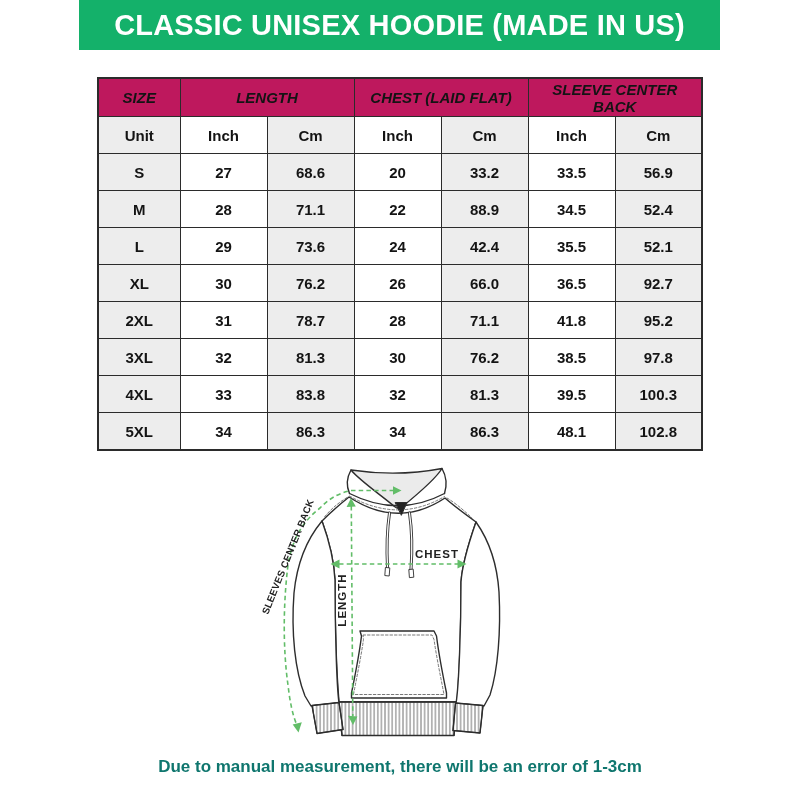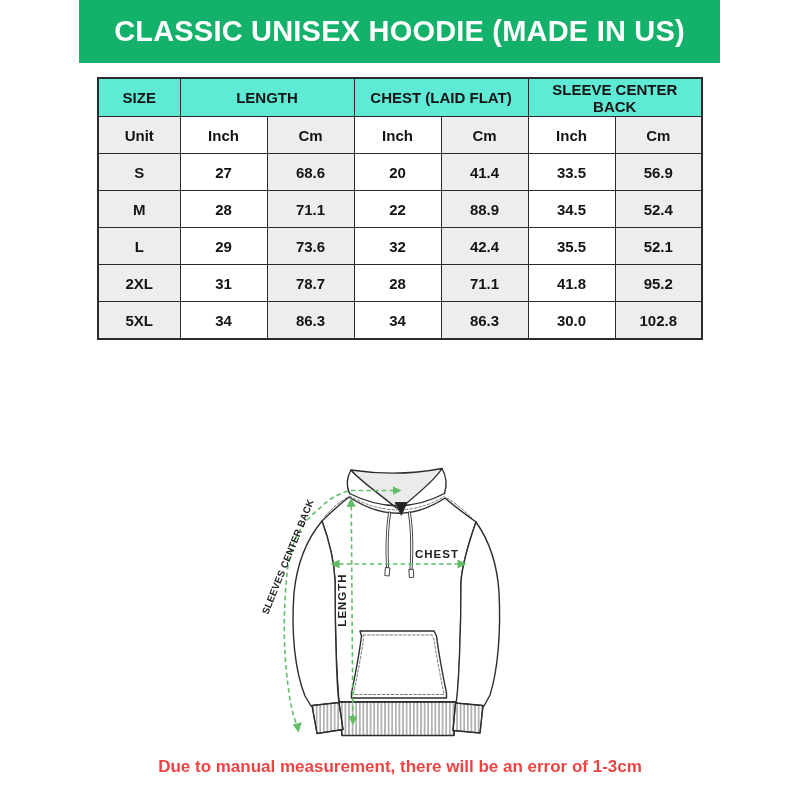--- a/index.html
+++ b/index.html
@@ -1,39 +1,39 @@
 <!DOCTYPE html>
 <html><head>
 <meta charset="utf-8">
 <style>
   html,body{margin:0;padding:0;background:#fff;}
   .page{position:relative;width:800px;height:800px;background:#ffffff;overflow:hidden;
         font-family:"Liberation Sans",sans-serif;}
 
   
-  .banner{position:absolute;left:79px;top:0;width:641px;height:63px;background:#14b16a;
+  .banner{position:absolute;left:79px;top:0;width:641px;height:50px;background:#14b16a;
           display:flex;align-items:center;justify-content:center;}
   .banner h1{margin:0;font-size:29px;font-weight:bold;color:#ffffff;letter-spacing:.2px;white-space:nowrap;}
 
   
   table.size-chart{position:absolute;left:97px;top:77px;width:606px;border-collapse:collapse;
           table-layout:fixed;border:2.5px solid #2b2b2b;}
   table.size-chart th,table.size-chart td{border:1.5px solid #2b2b2b;text-align:center;vertical-align:middle;
           font-weight:bold;font-size:15px;color:#141414;padding:0;height:36px;background:#ffffff;}
-  tr.group-row th{background:#5eead4;height:37px;}
+  tr.group-row th{background:#be185d;height:37px;font-style:italic;}
   tr.unit-row th:nth-child(odd){background:#ededed;}
   tbody.data th{background:#ededed;}
   tbody.data td:nth-child(3),tbody.data td:nth-child(5),tbody.data td:nth-child(7){background:#ededed;}
 
   
   .diagram{position:absolute;left:250px;top:445px;width:310px;height:310px;}
 
   
   .footer-note{position:absolute;left:0;top:757px;width:800px;text-align:center;
-          font-size:17px;font-weight:bold;color:#ef4444;}
+          font-size:17px;font-weight:bold;color:#0f766e;}
 </style>
 </head>
 <body>
 
 <div class="page">
 
   <div class="banner">
     <h1>CLASSIC UNISEX HOODIE (MADE IN US)</h1>
   </div>
 
@@ -63,58 +63,85 @@
         <th>Inch</th>
         <th>Cm</th>
       </tr>
     </thead>
     <tbody class="data">
       <tr>
         <th>S</th>
         <td>27</td>
         <td>68.6</td>
         <td>20</td>
-        <td>41.4</td>
+        <td>33.2</td>
         <td>33.5</td>
         <td>56.9</td>
       </tr>
       <tr>
         <th>M</th>
         <td>28</td>
         <td>71.1</td>
         <td>22</td>
         <td>88.9</td>
         <td>34.5</td>
         <td>52.4</td>
       </tr>
       <tr>
         <th>L</th>
         <td>29</td>
         <td>73.6</td>
-        <td>32</td>
+        <td>24</td>
         <td>42.4</td>
         <td>35.5</td>
         <td>52.1</td>
+      </tr>
+      <tr>
+        <th>XL</th>
+        <td>30</td>
+        <td>76.2</td>
+        <td>26</td>
+        <td>66.0</td>
+        <td>36.5</td>
+        <td>92.7</td>
       </tr>
       <tr>
         <th>2XL</th>
         <td>31</td>
         <td>78.7</td>
         <td>28</td>
         <td>71.1</td>
         <td>41.8</td>
         <td>95.2</td>
       </tr>
       <tr>
+        <th>3XL</th>
+        <td>32</td>
+        <td>81.3</td>
+        <td>30</td>
+        <td>76.2</td>
+        <td>38.5</td>
+        <td>97.8</td>
+      </tr>
+      <tr>
+        <th>4XL</th>
+        <td>33</td>
+        <td>83.8</td>
+        <td>32</td>
+        <td>81.3</td>
+        <td>39.5</td>
+        <td>100.3</td>
+      </tr>
+      <tr>
         <th>5XL</th>
         <td>34</td>
         <td>86.3</td>
         <td>34</td>
         <td>86.3</td>
-        <td>30.0</td>
+        <td>48.1</td>
         <td>102.8</td>
       </tr>
     </tbody>
   </table>
 
   <svg class="diagram" viewBox="0 0 310 310">
     <defs>
       <pattern id="rib" width="3.6" height="8" patternUnits="userSpaceOnUse">
         <path d="M1.8,0 V8" stroke="#3a3a3a" stroke-width="0.75"></path>
       </pattern>

